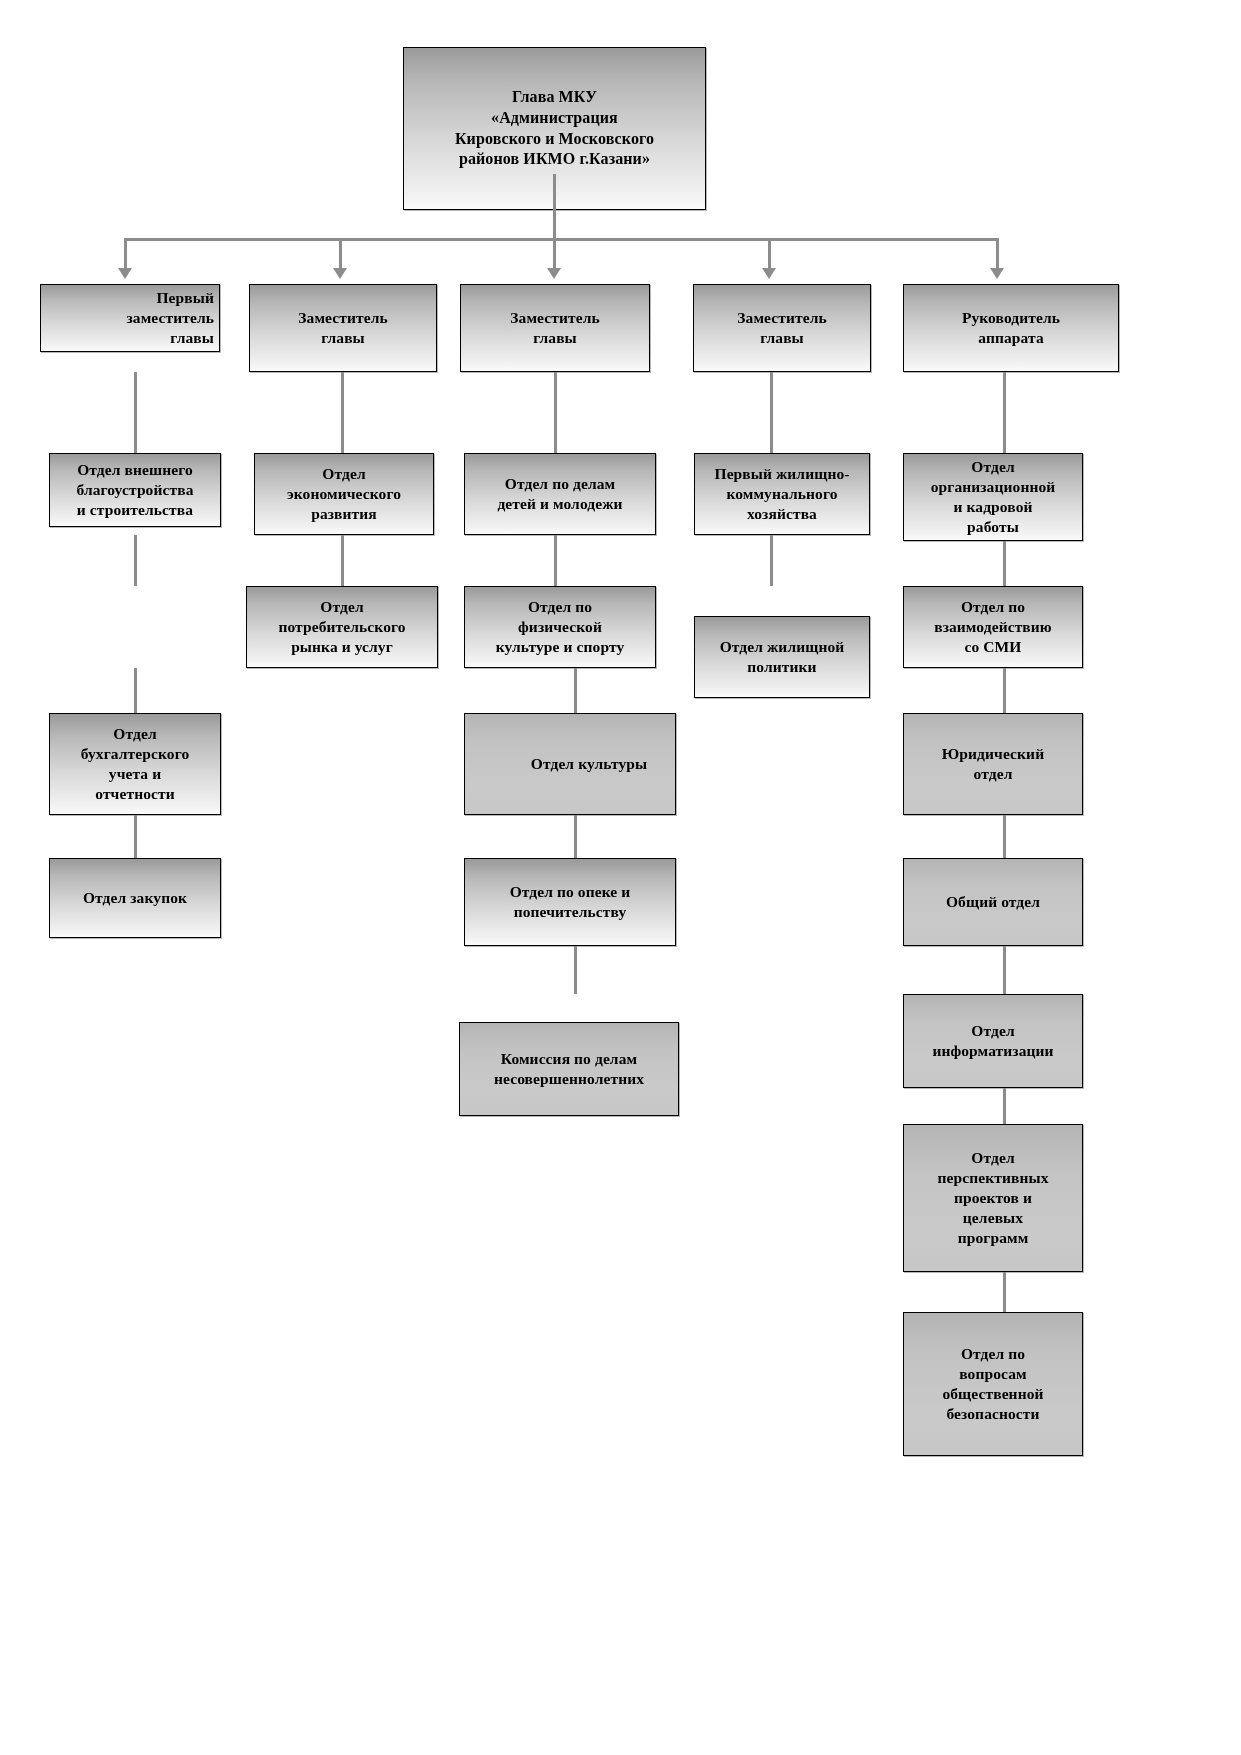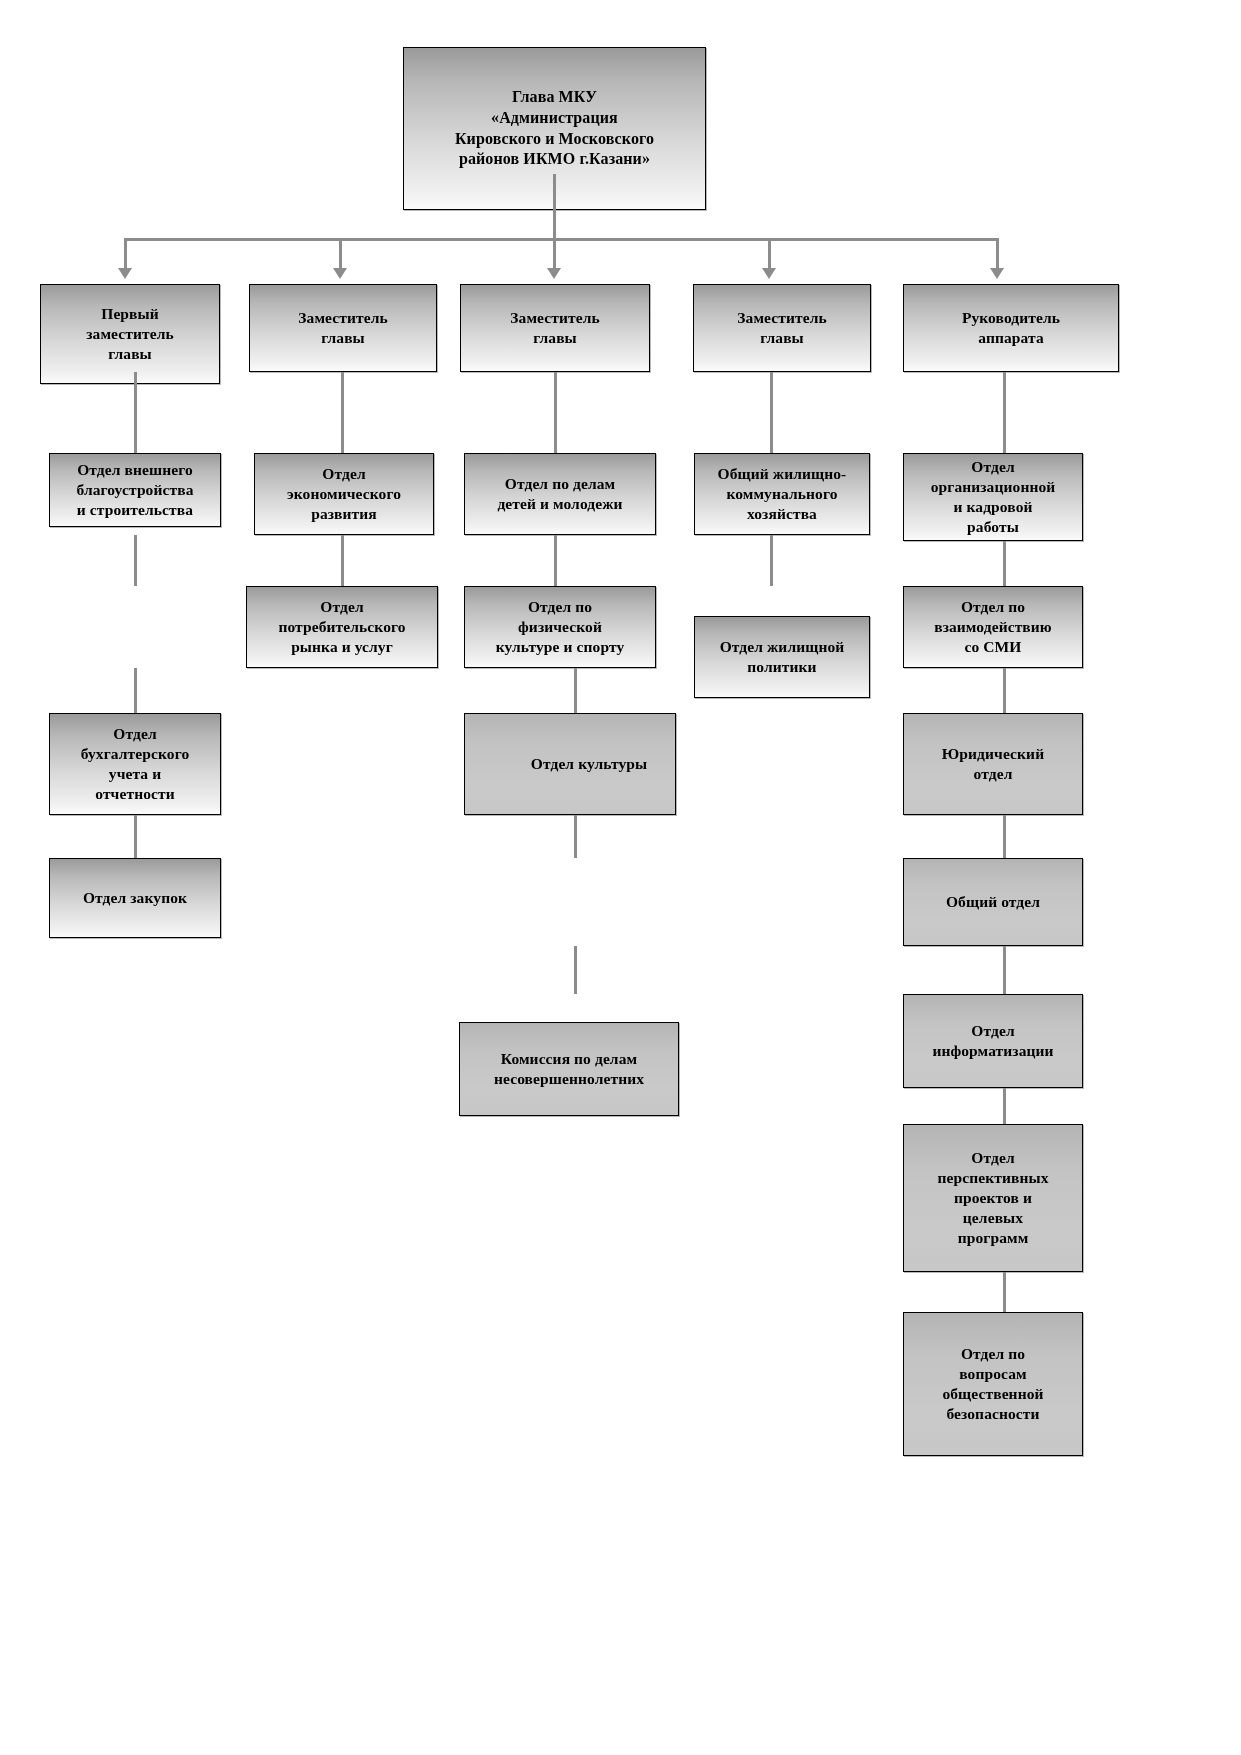--- a/index.html
+++ b/index.html
@@ -90,21 +90,21 @@
 
   <div class="vline" style="left:553px; top:238px; height:32px;"></div>
   <div class="arrow" style="left:547px; top:268px;"></div>
 
   <div class="vline" style="left:768px; top:238px; height:32px;"></div>
   <div class="arrow" style="left:762px; top:268px;"></div>
 
   <div class="vline" style="left:996px; top:238px; height:32px;"></div>
   <div class="arrow" style="left:990px; top:268px;"></div>
 
-  <div class="node" style="left:40px; top:284px; width:180px; height:100px;">
+  <div class="node" style="left:40px; top:284px; width:180px; height:68px;text-align:right;">
     <span class="label">Первый
 заместитель
 главы</span>
   </div>
   <div class="node" style="left:249px; top:284px; width:188px; height:88px;">
     <span class="label">Заместитель
 главы</span>
   </div>
   <div class="node" style="left:460px; top:284px; width:190px; height:88px;">
     <span class="label">Заместитель
@@ -167,30 +167,34 @@
 физической
 культуре и спорту</span>
   </div>
 
   <div class="vline" style="left:574px; top:668px; height:45px;"></div>
   <div class="node flat" style="left:464px; top:713px; width:212px; height:102px;padding-left:43px;">
     <span class="label">Отдел культуры</span>
   </div>
 
   <div class="vline" style="left:574px; top:815px; height:43px;"></div>
+  <div class="node" style="left:464px; top:858px; width:212px; height:88px;">
+    <span class="label">Отдел по опеке и
+попечительству</span>
+  </div>
 
   <div class="vline" style="left:574px; top:946px; height:48px;"></div>
   <div class="node flat" style="left:459px; top:994px; width:220px; height:94px;margin-top:28px;">
     <span class="label">Комиссия по делам
 несовершеннолетних</span>
   </div>
 
   <div class="vline" style="left:770px; top:372px; height:81px;"></div>
   <div class="node" style="left:694px; top:453px; width:176px; height:82px;">
-    <span class="label">Общий жилищно-
+    <span class="label">Первый жилищно-
 коммунального
 хозяйства</span>
   </div>
 
   <div class="vline" style="left:770px; top:535px; height:51px;"></div>
   <div class="node" style="left:694px; top:616px; width:176px; height:82px;text-align:center;">
     <span class="label">Отдел жилищной
 политики</span>
   </div>
 

